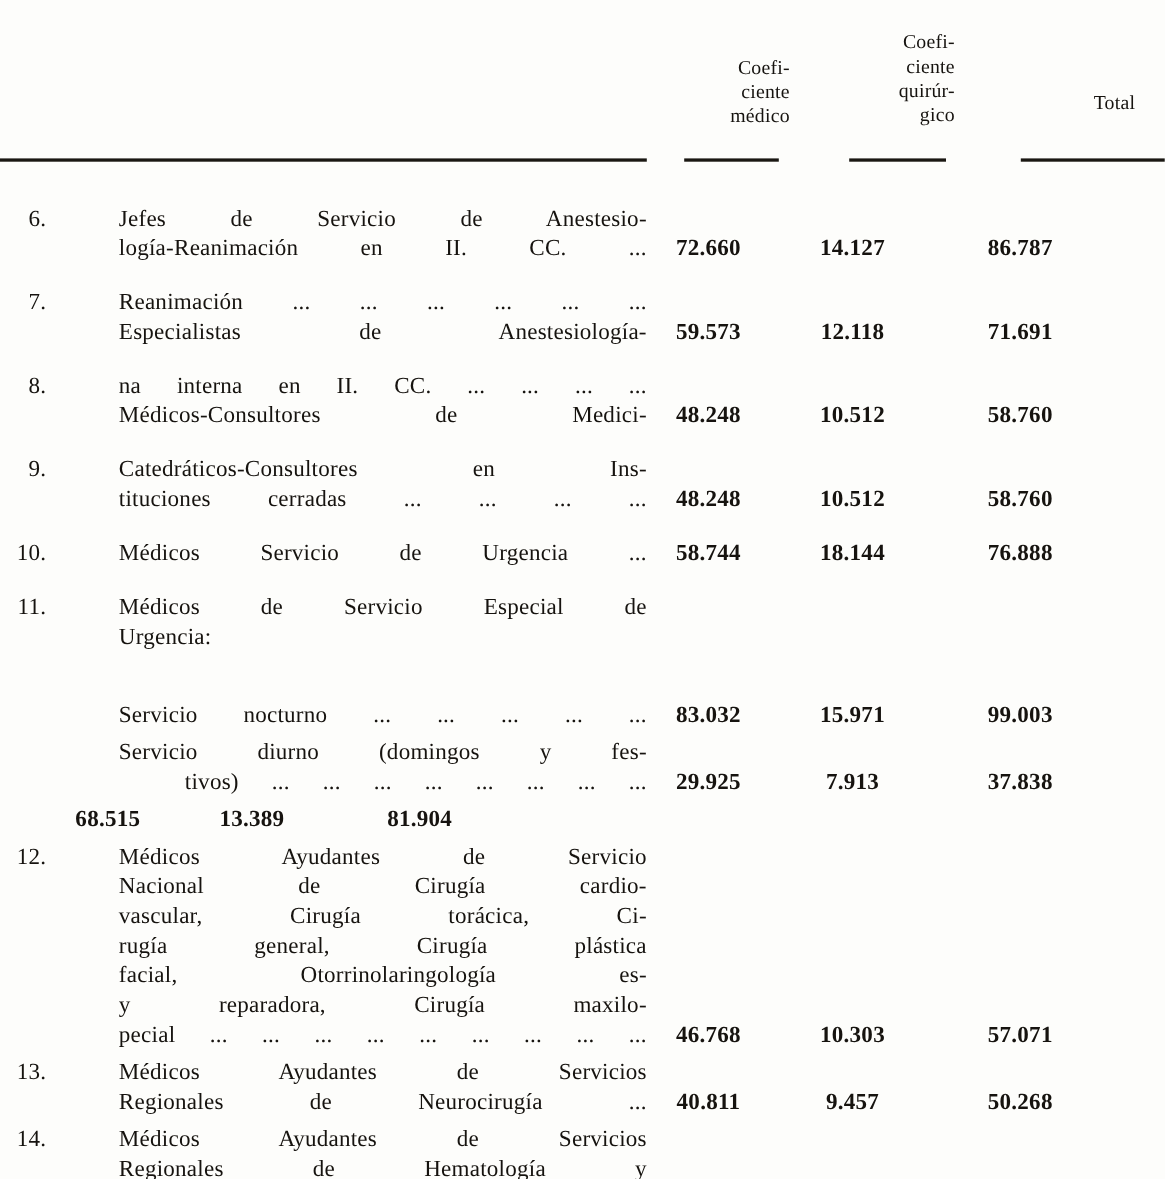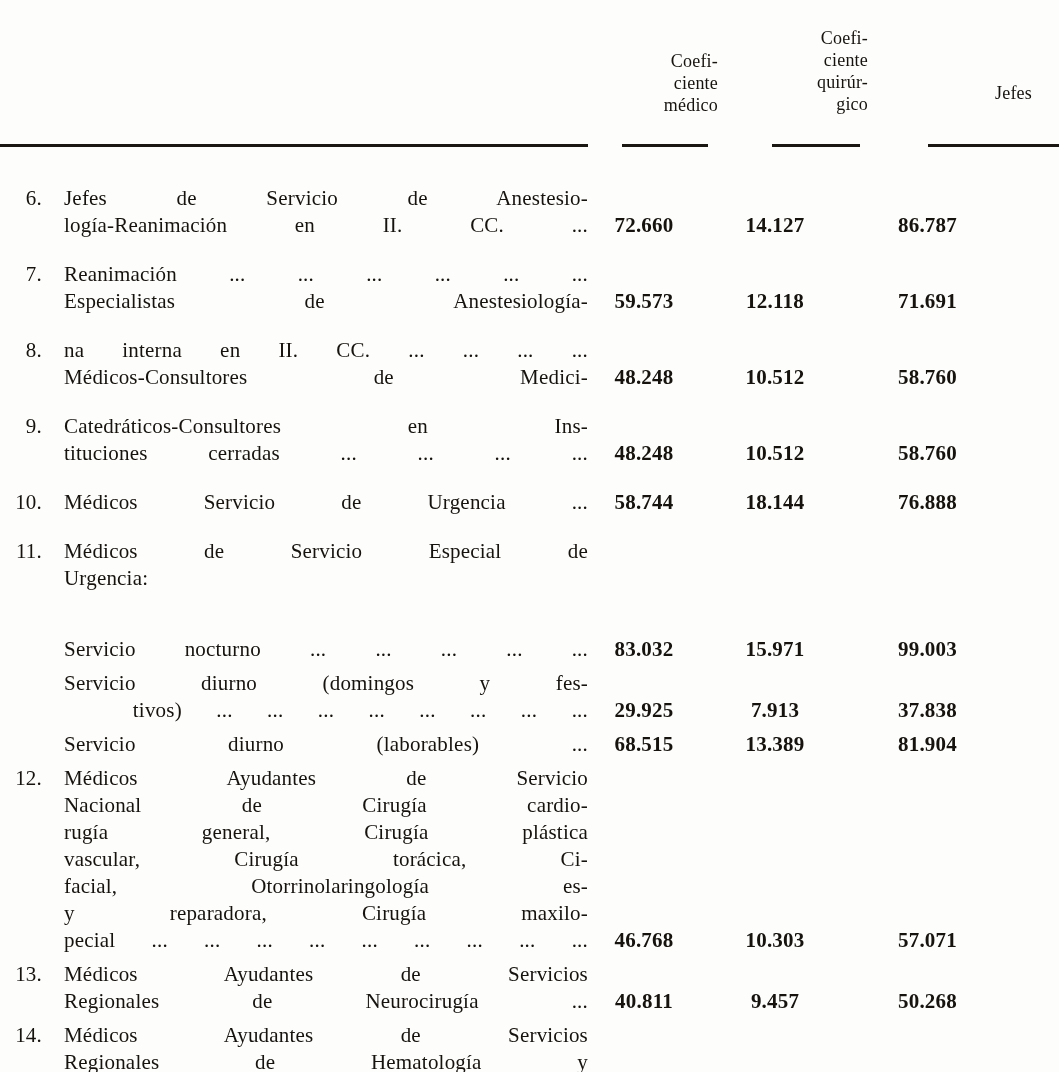--- a/index.html
+++ b/index.html
@@ -60,20 +60,21 @@
     align-self: flex-start;
   }
   .label {
     flex: none;
     width: 524px;
     margin-left: 22px;
   }
   .label .line {
     text-align: justify;
     text-align-last: justify;
+    margin-left: 44px;
   }
   .label .line.no-just {
     text-align: right;
     text-align-last: left;
   }
   .val {
     flex: none;
     text-align: center;
     font-weight: bold;
   }
@@ -86,21 +87,21 @@
 
 <div id="page">
 
   <div id="hdr-medico" class="col-header">Coefi-
 ciente
 médico</div>
   <div id="hdr-quirurgico" class="col-header">Coefi-
 ciente
 quirúr-
 gico</div>
-  <div id="hdr-total" class="col-header">Jefes</div>
+  <div id="hdr-total" class="col-header">Total</div>
 
   <div id="rule-labels" class="rule"></div>
   <div id="rule-medico" class="rule"></div>
   <div id="rule-quirurgico" class="rule"></div>
   <div id="rule-total" class="rule"></div>
 
   <div id="rows">
       <div class="row s-first">
         <div class="num">6.</div>
         <div class="label">
@@ -174,34 +175,31 @@
         <div class="label">
           <div class="line">Servicio diurno (domingos y fes-</div>
           <div class="line">&nbsp;&nbsp;tivos) ... ... ... ... ... ... ... ...</div>
         </div>
         <div class="val v-medico">29.925</div>
         <div class="val v-quirurgico">7.913</div>
         <div class="val v-total">37.838</div>
       </div>
       <div class="row s-tight">
         <div class="num"></div>
-        <div class="label">
-          <div class="line">Servicio diurno (laborables) ...</div>
-        </div>
         <div class="val v-medico">68.515</div>
         <div class="val v-quirurgico">13.389</div>
         <div class="val v-total">81.904</div>
       </div>
       <div class="row s-tight">
         <div class="num">12.</div>
         <div class="label">
           <div class="line">Médicos Ayudantes de Servicio</div>
           <div class="line">Nacional de Cirugía cardio-</div>
+          <div class="line">vascular, Cirugía torácica, Ci-</div>
           <div class="line">rugía general, Cirugía plástica</div>
-          <div class="line">vascular, Cirugía torácica, Ci-</div>
           <div class="line">facial, Otorrinolaringología es-</div>
           <div class="line">y reparadora, Cirugía maxilo-</div>
           <div class="line">pecial ... ... ... ... ... ... ... ... ...</div>
         </div>
         <div class="val v-medico">46.768</div>
         <div class="val v-quirurgico">10.303</div>
         <div class="val v-total">57.071</div>
       </div>
       <div class="row s-tight">
         <div class="num">13.</div>

